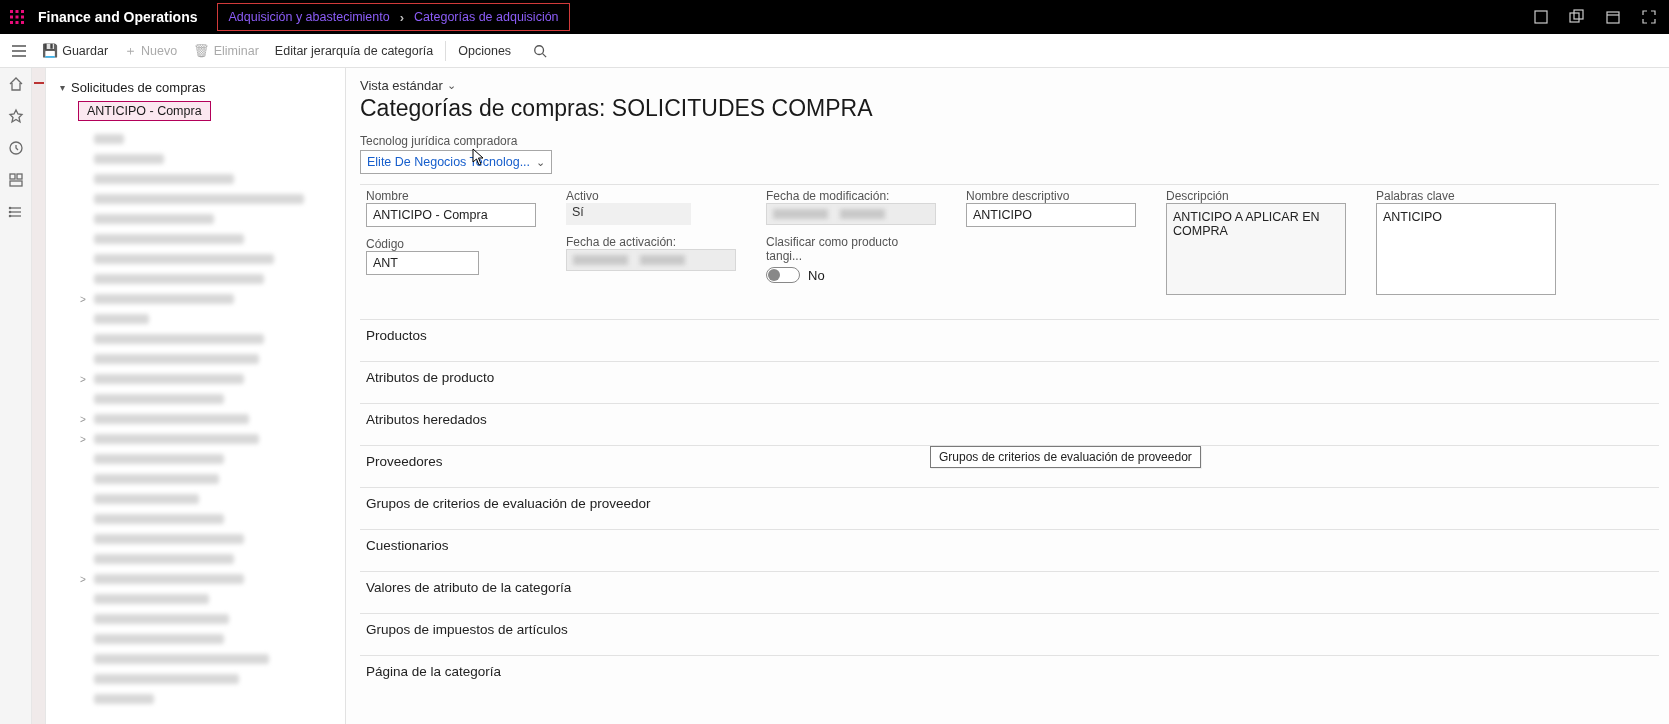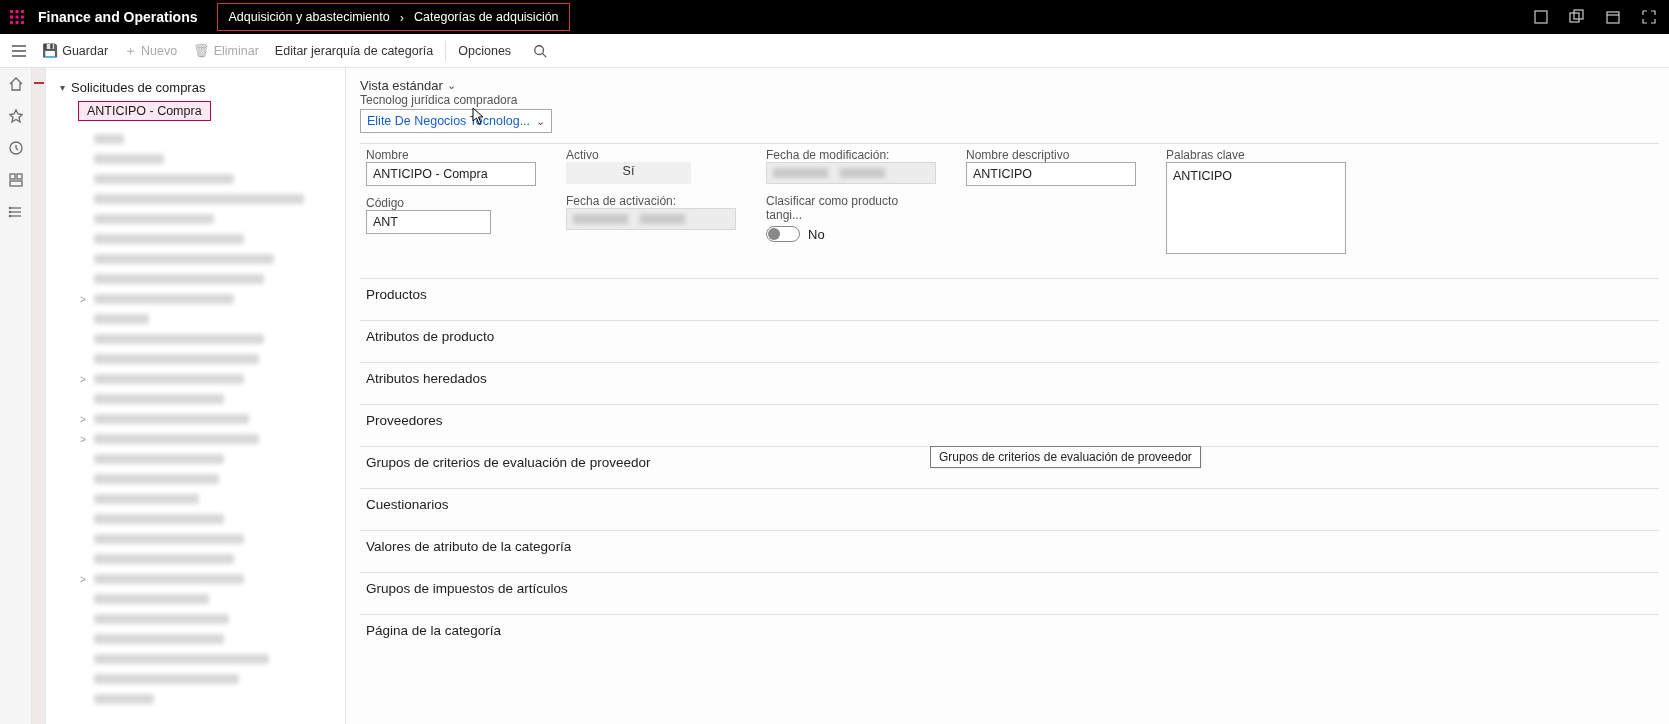--- a/index.html
+++ b/index.html
@@ -2,21 +2,21 @@
 <html><head>
 <meta charset="utf-8">
 <style>
   * { box-sizing: border-box; }
   html, body { margin:0; padding:0; font-family: "Segoe UI", Arial, sans-serif; font-size:13px; color:#1a1a1a; background:#f3f3f3; }
   
   .topbar { display:flex; align-items:center; height:34px; background:#000; color:#fff; }
   .waffle { width:34px; height:34px; display:flex; align-items:center; justify-content:center; color:#ea0b7a; font-size:16px; }
   .product { padding:0 14px 0 4px; font-weight:600; font-size:14px; }
   .crumbs-frame { display:flex; align-items:center; height:28px; border:1.5px solid #d13a3a; margin-left:6px; padding:0 10px; }
-  .crumb { color:#ffffff; font-size:12.5px; }
+  .crumb { color:#8b5cf6; font-size:12.5px; }
   .crumb-sep { margin:0 10px; color:#bbb; font-weight:600; }
   .topbar-right { margin-left:auto; display:flex; align-items:center; padding-right:8px; gap:12px; }
   .tbr-icon { width:24px; height:24px; display:flex; align-items:center; justify-content:center; color:#ccc; }
   .tbr-icon svg { stroke:#ccc; fill:none; stroke-width:1.2; }
   
   .cmdbar { display:flex; align-items:center; height:34px; background:#fff; border-bottom:1px solid #e2e2e2; padding:0 6px; }
   .ham { width:26px; display:flex; justify-content:center; color:#555; margin-right:2px;}
   .cmd { display:flex; align-items:center; gap:4px; padding:0 8px; height:30px; color:#333; font-size:12.5px; }
   .cmd.dim { color:#aaa; }
   .cmd .ic { font-size:13px; }
@@ -46,21 +46,21 @@
   .ent-field .chev { color:#555; font-size:11px;}
   .cursor-img { position:absolute; left:468px; top:68px; font-size:15px; pointer-events:none;}
   
   .fasttab { border-top:1px solid #e2e2e2; margin-top:10px;}
   .ft-header { padding:8px 6px; font-size:13.5px; color:#222; }
   .ft-body { padding:4px 6px 14px 6px; }
   .grid { display:flex; gap:30px; align-items:flex-start; }
   .col { display:flex; flex-direction:column; gap:10px; }
   .fld-label { font-size:12px; color:#555; }
   .fld-input { height:24px; border:1px solid #a7a7a7; background:#fff; padding:2px 6px; font-size:12.5px; color:#222; }
-  .fld-read { height:22px; background:#f0f0f0; padding:2px 6px; font-size:12.5px; color:#333;text-align:center; }
+  .fld-read { height:22px; background:#f0f0f0; padding:2px 6px; font-size:12.5px; color:#333; }
   .fld-blur { height:22px; background:#ececec; border:1px solid #d7d7d7; }
   .fld-blur span{ display:inline-block; height:10px; margin:5px 6px; background:#c9c9c9; filter:blur(2px);}
   .toggle-row { display:flex; align-items:center; gap:8px; margin-top:4px;}
   .toggle { position:relative; width:34px; height:16px; border:1px solid #888; border-radius:9px; background:#fff;}
   .toggle .knob{ position:absolute; left:1px; top:1px; width:12px; height:12px; border-radius:50%; background:#888;}
   .ta { border:1px solid #a7a7a7; background:#fff; padding:6px 6px; font-size:12.5px; color:#222; height:92px; width:180px;}
   .ta.ro { background:#f7f7f7; }
   
   .hover-tip { position:absolute; background:#fff; border:1px solid #7a7a7a; padding:3px 8px; font-size:12px; color:#222; box-shadow:1px 1px 0 rgba(0,0,0,.05); }
 </style>
@@ -315,20 +315,21 @@
           <div class="blur-shape" style="width: 60px;"></div>
         </div>
       </div>
   </div>
 
   <div class="main">
     <div class="view-row">
       <span>Vista estándar</span>
       <span class="chev">⌄</span>
     </div>
+    <h1 class="page-title">Categorías de compras: SOLICITUDES COMPRA</h1>
 
     <div style="position:relative;">
       <div class="ent-label">Tecnolog jurídica compradora</div>
       <div class="ent-field">
         <span>Elite De Negocios Tecnolog...</span>
         <span class="chev">⌄</span>
       </div>
       <div class="cursor-img" style="left:112px; top:14px; position:absolute;">
         <svg width="16" height="20" viewBox="0 0 16 20">
             <path d="M1 1 L1 14 L4.5 11 L7 17 L9 16 L6.5 10 L11 10 Z" fill="#fff" stroke="#000" stroke-width="1"></path>
@@ -339,21 +340,21 @@
     <div class="fasttab">
       <div class="ft-body">
         <div class="grid">
           <div class="col" style="width:170px;">
             <div>
               <div class="fld-label">Nombre</div>
               <input class="fld-input" style="width: 170px;" value="ANTICIPO - Compra">
             </div>
             <div>
               <div class="fld-label">Código</div>
-              <input class="fld-input" style="width: 125px;" value="ANT">
+              <input class="fld-input" style="width: 113px;" value="ANT">
             </div>
           </div>
           <div class="col" style="width:170px;">
             <div>
               <div class="fld-label">Activo</div>
               <div class="fld-read" style="width:125px;">Sí</div>
             </div>
             <div>
               <div class="fld-label">Fecha de activación:</div>
               <div class="fld-blur" style="width:170px;"><span style="width:55px;"></span><span style="width:45px;"></span></div>
@@ -375,20 +376,26 @@
             </div>
           </div>
           <div class="col" style="width:170px;">
             <div>
               <div class="fld-label">Nombre descriptivo</div>
               <input class="fld-input" style="width: 170px;" value="ANTICIPO">
             </div>
           </div>
           <div class="col">
             <div>
+              <div class="fld-label">Descripción</div>
+              <div class="ta ro">ANTICIPO A APLICAR EN COMPRA</div>
+            </div>
+          </div>
+          <div class="col">
+            <div>
               <div class="fld-label">Palabras clave</div>
               <div class="ta">ANTICIPO</div>
             </div>
           </div>
         </div>
       </div>
     </div>
 
     <div id="fasttabs-container">
         <div class="fasttab">

